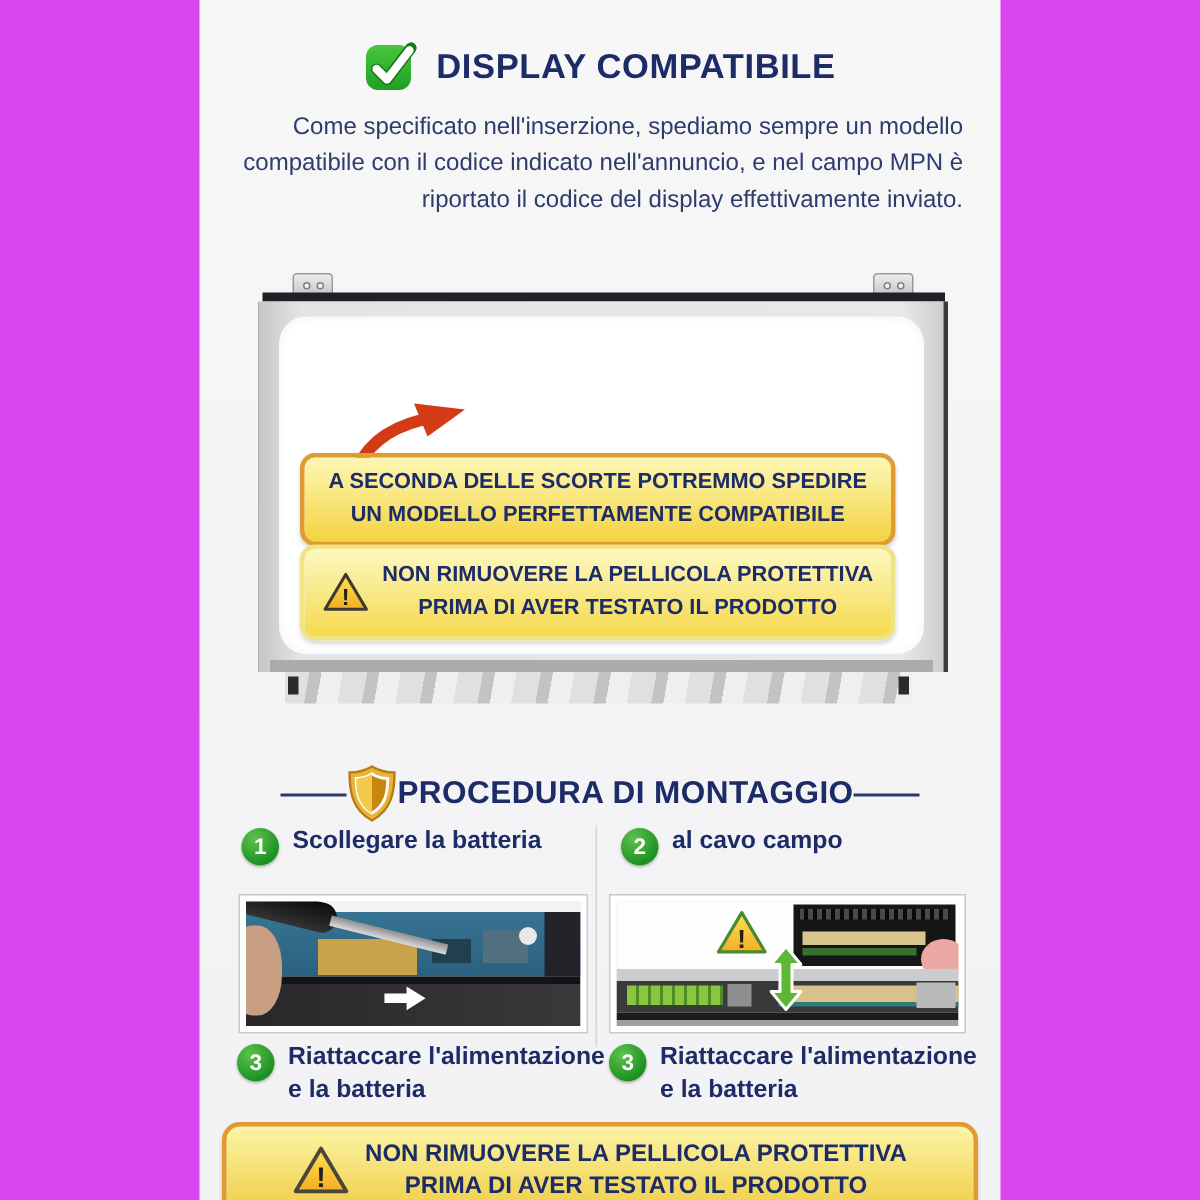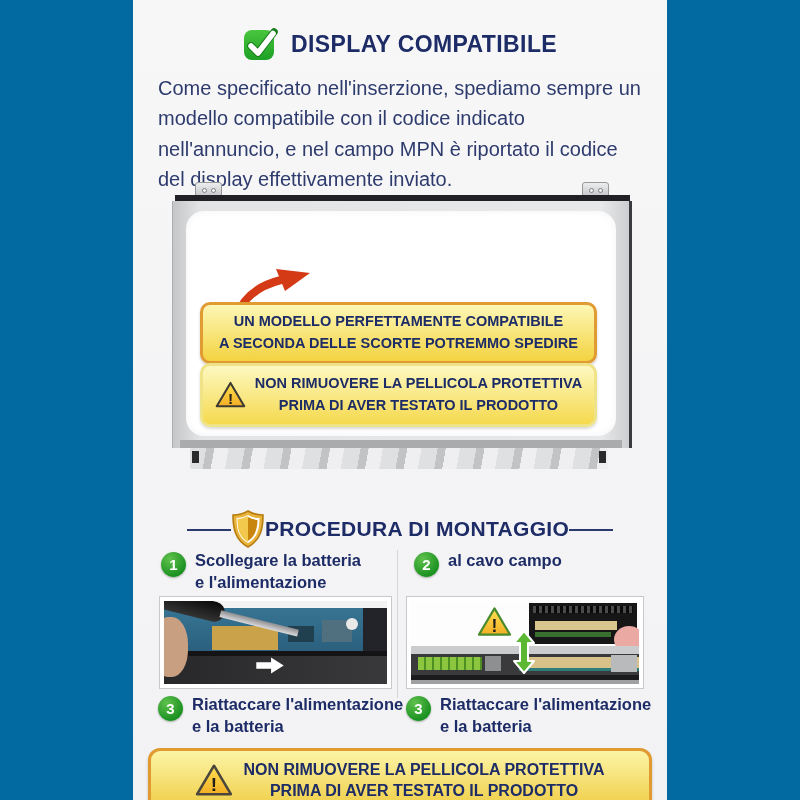--- a/index.html
+++ b/index.html
@@ -1,28 +1,28 @@
 <!DOCTYPE html>
 <html><head>
 <meta charset="utf-8">
 <style>
   * { margin:0; padding:0; box-sizing:border-box; }
   html,body { width:800px; height:800px; background:#fff; font-family:"Liberation Sans", sans-serif; }
-  .canvas { position:relative; width:800px; height:800px; background:#0369a1; overflow:hidden; }
+  .canvas { position:relative; width:800px; height:800px; background:#d946ef; overflow:hidden; }
   .content { position:absolute; left:133px; top:0; width:534px; height:800px;
              background:linear-gradient(#f7f7f8,#f2f2f4); }
 
   
   .header-row { position:absolute; top:26px; left:0; width:100%; display:flex;
                 align-items:center; justify-content:center; gap:12px; }
   .check-icon { width:36px; height:36px; }
   .page-title { font-size:23px; font-weight:800; color:#1d2c66; letter-spacing:.4px; }
 
   .intro { position:absolute; top:73px; left:50%; transform:translateX(-50%);
-           width:484px; text-align:left; font-size:20px; line-height:1.52;
+           width:484px; text-align:right; font-size:16px; line-height:1.52;
            color:#2e3b6d; font-weight:500; }
 
   
   .panel { position:absolute; left:39px; top:182px; width:460px; height:300px; }
   .bracket { position:absolute; top:0; width:27px; height:17px;
              background:linear-gradient(#eceded,#c0c1c3); border:1px solid #97989a;
              border-radius:3px; display:flex; align-items:center; justify-content:center; gap:4px; }
   .bracket-l { left:23px; } .bracket-r { left:410px; }
   .hole { width:5px; height:5px; border-radius:50%; background:#f4f4f4; border:1px solid #7e7f82; }
   .panel-topbar { position:absolute; top:13px; left:3px; right:2px; height:6px; background:#212125; }
@@ -173,22 +173,22 @@
       </div>
       <div class="panel-bottom-bar"></div>
       <div class="foil"></div>
 
       <svg class="red-arrow" viewBox="0 0 92 54">
         <path d="M12 52 C18 33 33 20 57 14" stroke="#d33a15" stroke-width="8" fill="none" stroke-linecap="round"></path>
         <polygon points="52,3 86,7 61,25" fill="#d33a15"></polygon>
       </svg>
 
       <div class="label label-stock">
+        <div>A SECONDA DELLE SCORTE POTREMMO SPEDIRE</div>
         <div>UN MODELLO PERFETTAMENTE COMPATIBILE</div>
-        <div>A SECONDA DELLE SCORTE POTREMMO SPEDIRE</div>
       </div>
 
       <div class="label label-film">
         <svg class="warn-sm" viewBox="0 0 36 32">
           <path d="M18 2 L34 29 L2 29 Z" fill="url(#gWarn)" stroke="#3c3a33" stroke-width="2.4" stroke-linejoin="round"></path>
           <text x="18" y="26" font-size="18" font-weight="bold" text-anchor="middle" fill="#23201a">!</text>
         </svg>
         <div>
           <div>NON RIMUOVERE LA PELLICOLA PROTETTIVA</div>
           <div>PRIMA DI AVER TESTATO IL PRODOTTO</div>
@@ -207,21 +207,20 @@
       <span class="hline"></span>
     </div>
 
     <div class="steps">
       <div class="vdivider"></div>
 
       <div class="step-row row-1">
         <div class="step-num">1</div>
         <div class="step-text">
           <div>Scollegare la batteria</div>
-          <div>e l'alimentazione</div>
         </div>
       </div>
 
       <div class="step-row row-2">
         <div class="step-num">2</div>
         <div class="step-text">
           <div>al cavo campo</div>
         </div>
       </div>
 

